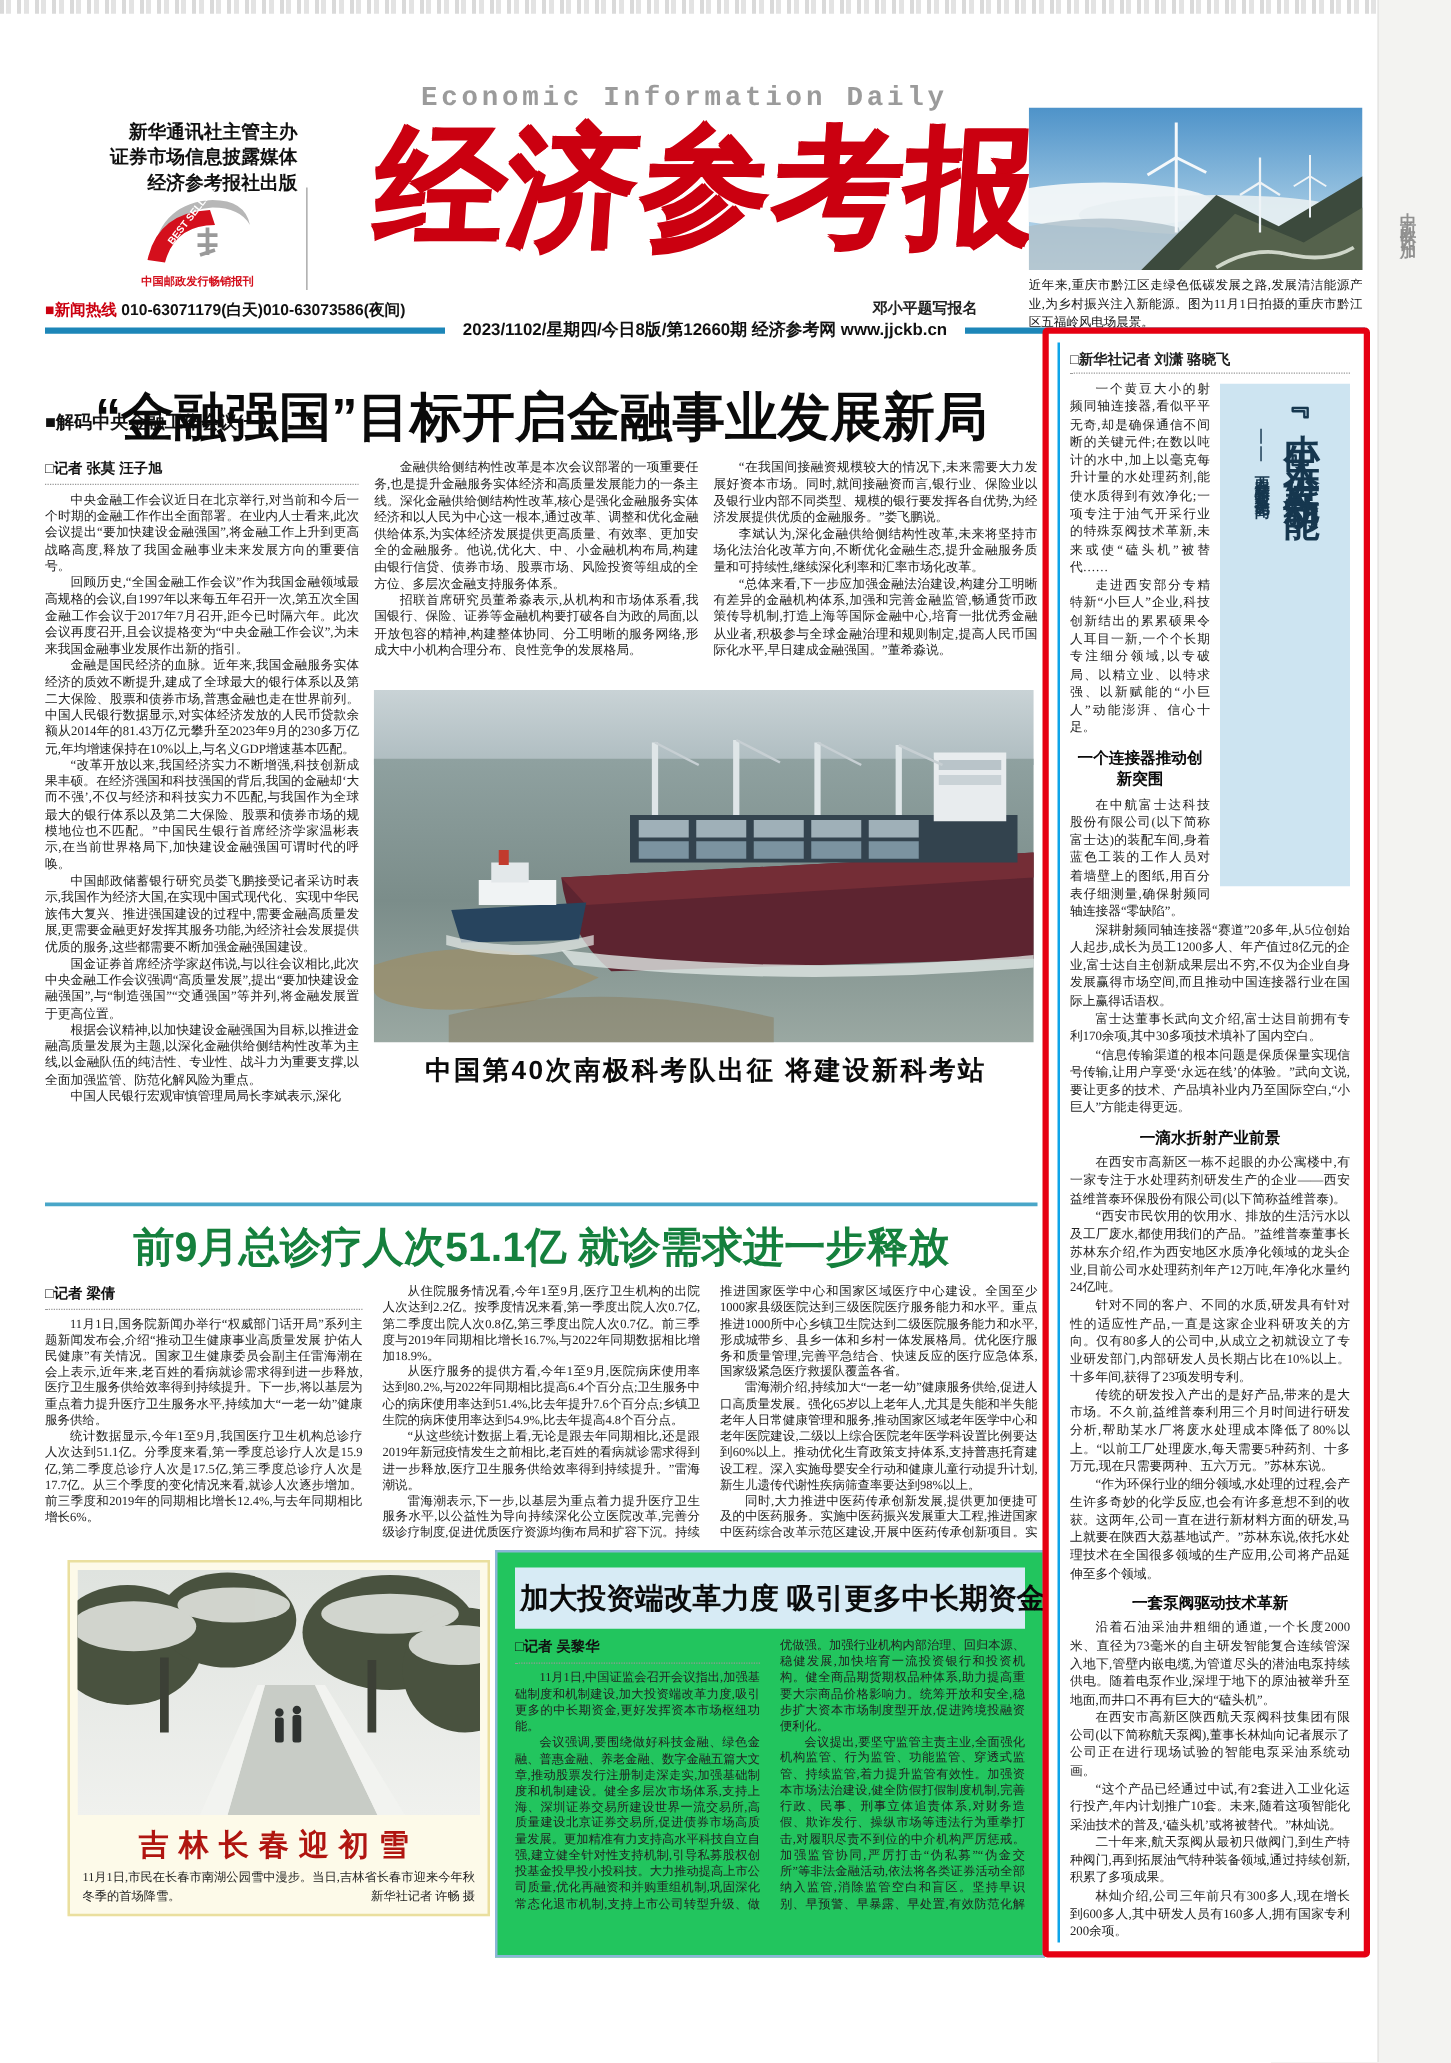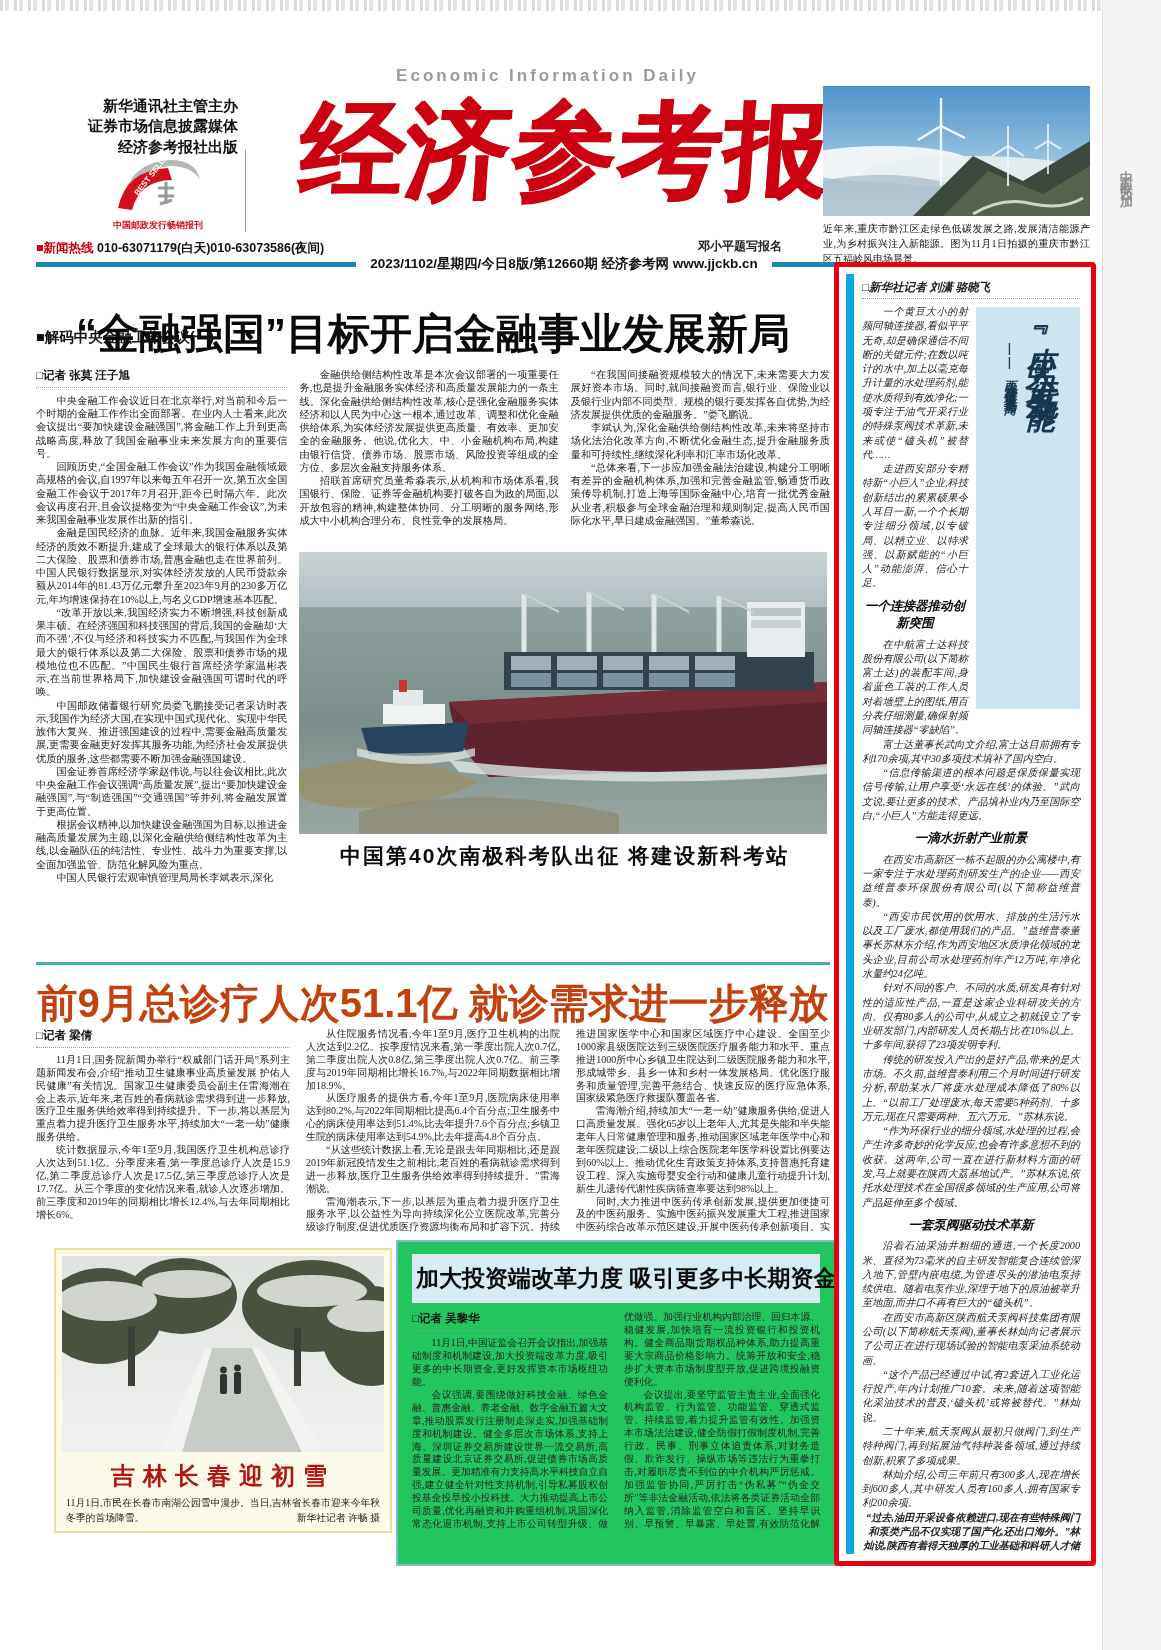--- a/index.html
+++ b/index.html
@@ -8,38 +8,38 @@
   .abs{position:absolute;}
   
   .top-strip{left:0;top:0;width:1161px;height:11px;
     background:repeating-linear-gradient(90deg,#bbb 0 3px,#fff 3px 5px,#ccc 5px 9px,#fff 9px 14px);
     opacity:.55;}
   .right-strip{left:1102px;top:0;width:59px;height:1650px;background:#f3f3f1;border-left:1px solid #e2e2e0;}
   .edge-frag{writing-mode:vertical-rl;font-family:"Liberation Sans",sans-serif;font-weight:700;
     color:#777;font-size:13px;letter-spacing:6px;opacity:.8;}
   
   .pub{font-family:"Liberation Sans",sans-serif;font-weight:700;font-size:15px;line-height:1.35;text-align:right;color:#111;}
-  .eng{font-family:Liberation Sans, sans-serif;font-weight:700;font-size:17px;letter-spacing:3px;color:#9b9b9b;text-align:center;}
+  .eng{font-family:Liberation Mono, monospace;font-weight:700;font-size:22px;letter-spacing:3px;color:#9b9b9b;text-align:center;}
   .cn-title{font-weight:900;color:#cb0010;font-size:104px;line-height:1.05;letter-spacing:2px;
     transform:skewX(-4deg);text-shadow:2px 0 #cb0010,0 1px #cb0010;white-space:nowrap;}
   .vline{width:1px;background:#9a9a9a;}
   .hotline{font-family:"Liberation Sans",sans-serif;font-weight:700;font-size:12.5px;color:#111;}
   .hotline .rq{color:#cb0010;}
   .deng{font-family:"Liberation Sans",sans-serif;font-weight:700;font-size:12px;color:#222;}
   .dateline{display:flex;align-items:center;font-family:"Liberation Sans",sans-serif;
     font-weight:700;font-size:13.5px;color:#111;}
   .dateline .bar{flex:1;height:5px;background:#1d86b8;}
   .dateline .dtx{padding:0 14px;white-space:nowrap;}
   .head-cap{font-size:10px;line-height:1.5;text-align:justify;color:#111;}
   .head-cap .credit{display:block;text-align:right;}
   
   .kicker{font-family:"Liberation Sans",sans-serif;font-weight:700;font-size:14.5px;color:#111;}
   .h1a{font-family:"Liberation Sans",sans-serif;font-weight:900;font-size:42px;letter-spacing:0px;
        text-align:center;color:#0a0a0a;white-space:nowrap;}
-  .h2a{font-family:"Liberation Sans",sans-serif;font-weight:900;font-size:40px;text-align:center;color:#c2410c;white-space:nowrap;}
+  .h2a{font-family:"Liberation Sans",sans-serif;font-weight:900;font-size:33px;text-align:center;color:#15803d;white-space:nowrap;}
   .byline{font-family:"Liberation Sans",sans-serif;font-weight:700;font-size:11.5px;color:#111;
     border-bottom:1px dotted #999;padding-bottom:4px;margin-bottom:6px;}
   .body-txt p{margin:0;text-indent:2em;text-align:justify;}
   .a1col1{width:254px;height:552px;overflow:hidden;font-size:10.2px;line-height:1.3;}
   .a1col23{column-count:2;column-gap:12px;height:178px;overflow:hidden;font-size:10.2px;line-height:1.3;}
   .ship-title{font-family:"Liberation Sans",sans-serif;font-weight:700;font-size:21px;text-align:center;
     letter-spacing:2px;margin-top:8px;color:#0a0a0a;}
   .ship-cap{font-size:9.8px;line-height:1.45;text-align:justify;margin-top:4px;color:#111;}
   .divider2{height:3px;background:#49a6c8;}
   .a2body{column-count:3;column-gap:16px;height:218px;overflow:hidden;font-size:10px;line-height:1.29;}
@@ -47,22 +47,22 @@
   .snow-title{font-weight:900;font-size:24px;color:#b01510;text-align:center;letter-spacing:8px;margin:8px 0 4px;}
   .snow-cap{font-size:9.8px;line-height:1.5;text-align:justify;padding:0 4px;}
   .snow-cap .credit{white-space:nowrap;}
   
   .a3box{border:2px solid #8ab6d6;background:#22c55e;}
   .a3head{background:#d7ebf5;margin:12px 14px 8px;padding:9px 4px;text-align:center;
     font-family:"Liberation Sans",sans-serif;font-weight:900;font-size:23px;color:#0a0a0a;white-space:nowrap;}
   .a3body{column-count:2;column-gap:16px;height:224px;overflow:hidden;font-size:9.8px;line-height:1.32;margin:0 14px;}
   
   .redbox{border:5px solid #e60012;border-radius:4px;background:#fff;}
-  .rc-inner{position:absolute;left:7px;top:7px;right:7px;bottom:7px;border-left:8px solid #0ea5e9;
-    padding:6px 4px 4px 8px;overflow:hidden;font-style:italic;}
+  .rc-inner{position:absolute;left:7px;top:7px;right:7px;bottom:7px;border-left:2px solid #0ea5e9;
+    padding:6px 4px 4px 8px;overflow:hidden;}
   .rc-byline{font-family:"Liberation Sans",sans-serif;font-weight:700;font-size:11.5px;
     border-bottom:1px dotted #999;padding-bottom:3px;margin-bottom:6px;}
   .rc-panel{float:right;width:104px;height:402px;background:#cde4f1;margin:2px 0 6px 8px;
     display:flex;flex-direction:row;justify-content:center;align-items:flex-start;padding:10px 2px;box-sizing:border-box;}
   .rc-vtitle{writing-mode:vertical-rl;font-family:"Liberation Sans",sans-serif;font-weight:900;
     font-size:29px;color:#16374f;letter-spacing:7px;line-height:1;}
   .rc-vsub{writing-mode:vertical-rl;font-family:"Liberation Sans",sans-serif;font-weight:700;
     font-size:12px;color:#16374f;margin-top:26px;margin-right:8px;letter-spacing:2px;}
   .rc-body{font-size:10.2px;line-height:1.4;}
   .rc-body p{margin:0;text-indent:2em;text-align:justify;}
@@ -322,20 +322,21 @@
           <div class="rc-vtitle">『小巨人』进发新动能</div>
         </div>
         <div>
             <div class="sec">
               <p>一个黄豆大小的射频同轴连接器,看似平平无奇,却是确保通信不间断的关键元件;在数以吨计的水中,加上以毫克每升计量的水处理药剂,能使水质得到有效净化;一项专注于油气开采行业的特殊泵阀技术革新,未来或使“磕头机”被替代……</p>
               <p>走进西安部分专精特新“小巨人”企业,科技创新结出的累累硕果令人耳目一新,一个个长期专注细分领域,以专破局、以精立业、以特求强、以新赋能的“小巨人”动能澎湃、信心十足。</p>
             </div>
             <div class="sec">
               <h4>一个连接器推动创新突围</h4>
               <p>在中航富士达科技股份有限公司(以下简称富士达)的装配车间,身着蓝色工装的工作人员对着墙壁上的图纸,用百分表仔细测量,确保射频同轴连接器“零缺陷”。</p>
+              <p>深耕射频同轴连接器“赛道”20多年,从5位创始人起步,成长为员工1200多人、年产值过8亿元的企业,富士达自主创新成果层出不穷,不仅为企业自身发展赢得市场空间,而且推动中国连接器行业在国际上赢得话语权。</p>
               <p>富士达董事长武向文介绍,富士达目前拥有专利170余项,其中30多项技术填补了国内空白。</p>
               <p>“信息传输渠道的根本问题是保质保量实现信号传输,让用户享受‘永远在线’的体验。”武向文说,要让更多的技术、产品填补业内乃至国际空白,“小巨人”方能走得更远。</p>
             </div>
             <div class="sec">
               <h4>一滴水折射产业前景</h4>
               <p>在西安市高新区一栋不起眼的办公寓楼中,有一家专注于水处理药剂研发生产的企业——西安益维普泰环保股份有限公司(以下简称益维普泰)。</p>
               <p>“西安市民饮用的饮用水、排放的生活污水以及工厂废水,都使用我们的产品。”益维普泰董事长苏林东介绍,作为西安地区水质净化领域的龙头企业,目前公司水处理药剂年产12万吨,年净化水量约24亿吨。</p>
               <p>针对不同的客户、不同的水质,研发具有针对性的适应性产品,一直是这家企业科研攻关的方向。仅有80多人的公司中,从成立之初就设立了专业研发部门,内部研发人员长期占比在10%以上。十多年间,获得了23项发明专利。</p>
               <p>传统的研发投入产出的是好产品,带来的是大市场。不久前,益维普泰利用三个月时间进行研发分析,帮助某水厂将废水处理成本降低了80%以上。“以前工厂处理废水,每天需要5种药剂、十多万元,现在只需要两种、五六万元。”苏林东说。</p>
               <p>“作为环保行业的细分领域,水处理的过程,会产生许多奇妙的化学反应,也会有许多意想不到的收获。这两年,公司一直在进行新材料方面的研发,马上就要在陕西大荔基地试产。”苏林东说,依托水处理技术在全国很多领域的生产应用,公司将产品延伸至多个领域。</p>

